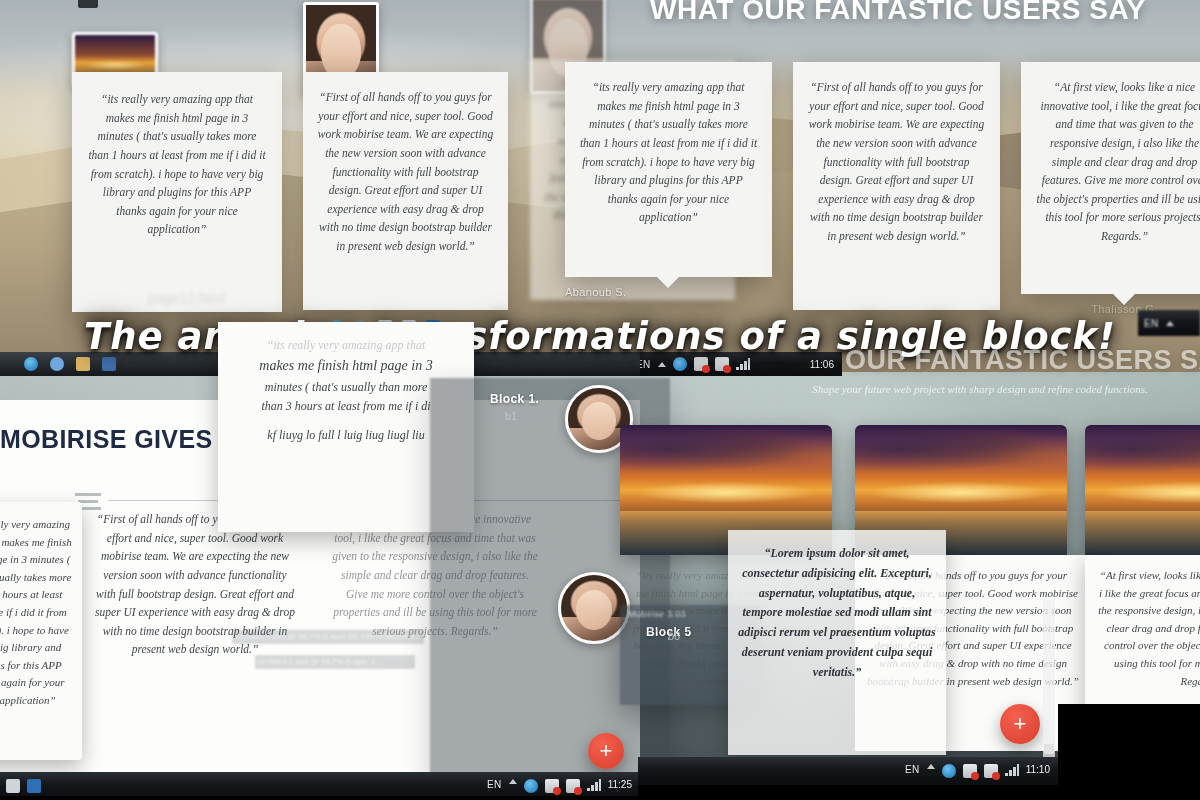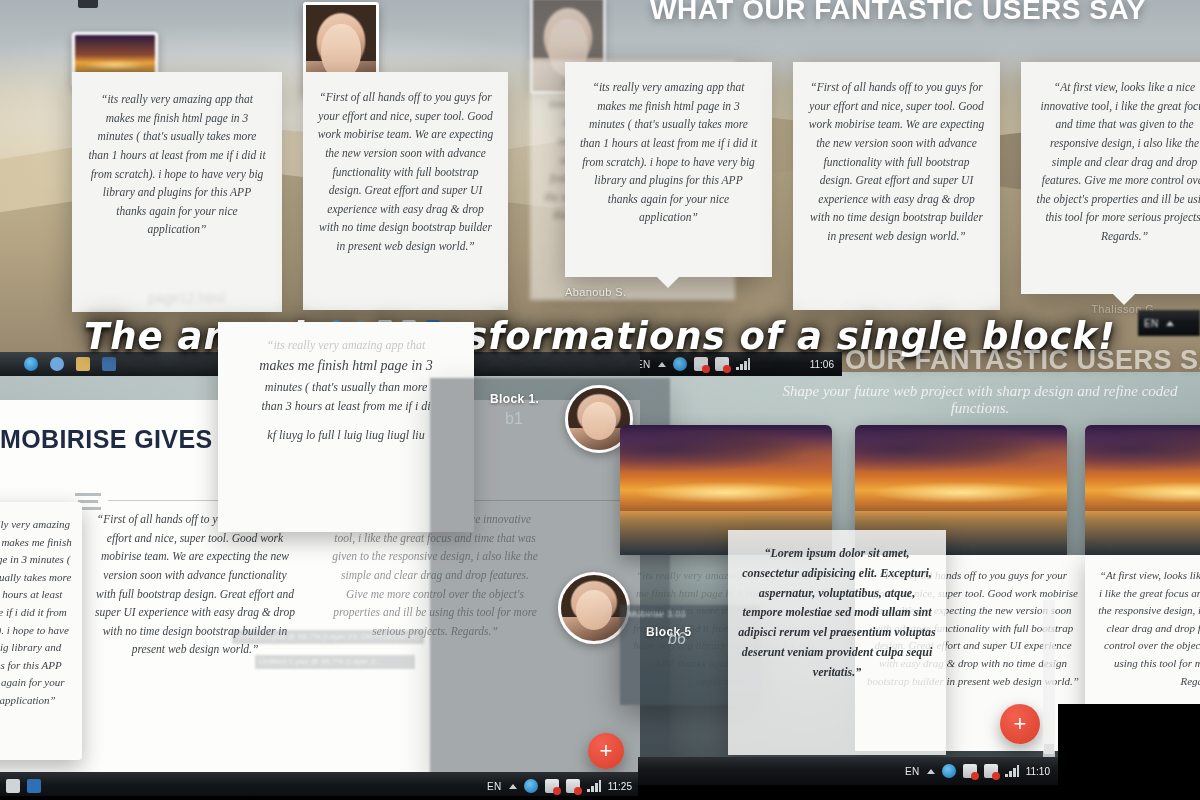--- a/index.html
+++ b/index.html
@@ -78,21 +78,21 @@
   
   .b1{filter:blur(1.1px);} .b2{filter:blur(2.2px);}
   .dim{opacity:.55;} .dim2{opacity:.35;} .dim3{opacity:.22;}
 
   
   .taskbar{
     position:absolute;background:linear-gradient(180deg,#2b2f33 0%,#14171a 45%,#0b0d0f 100%);
     display:flex;align-items:center;box-sizing:border-box;
   }
   .tb-left{display:flex;align-items:center;gap:7px;padding-left:6px;flex:1;}
-  .tb-right{display:flex;align-items:center;gap:7px;padding-right:8px;}
+  .tb-right{display:flex;align-items:flex-start;gap:7px;padding-right:8px;}
   .tb-ico{width:14px;height:14px;border-radius:2px;display:inline-block;}
   .ico-win{background:radial-gradient(circle at 40% 35%,#6fc3f0,#1673b8);border-radius:50%;}
   .ico-red{background:linear-gradient(180deg,#e8eaec,#b9bec2);position:relative;}
   .ico-red:after{content:"";position:absolute;right:-2px;bottom:-2px;width:8px;height:8px;border-radius:50%;background:#d8342a;}
   .ico-bars{width:14px;height:12px;background:
     linear-gradient(to top,#cfd4d8 0 3px,transparent 3px) 0 100%/3px 3px no-repeat,
     linear-gradient(to top,#cfd4d8 0 6px,transparent 6px) 4px 100%/3px 6px no-repeat,
     linear-gradient(to top,#cfd4d8 0 9px,transparent 9px) 8px 100%/3px 9px no-repeat,
     linear-gradient(to top,#cfd4d8 0 12px,transparent 12px) 12px 100%/2px 12px no-repeat;}
   .tb-txt{color:#e6e9ec;font-size:10px;letter-spacing:.4px;}
@@ -105,21 +105,21 @@
     background:radial-gradient(circle at 38% 30%,#f4604f,#d93f2c);
     box-shadow:0 6px 16px rgba(0,0,0,.35);color:#fff;
     display:flex;align-items:center;justify-content:center;font-size:22px;font-weight:300;
   }
 
   
   .app-win{position:absolute;background:rgba(56,66,72,.82);box-shadow:0 10px 30px rgba(0,0,0,.35);}
   .app-title{color:#cfd8dc;font-size:9px;padding:4px 8px;letter-spacing:.3px;}
   .blk-label{position:absolute;color:#ffffff;font-weight:bold;letter-spacing:.4px;
     text-shadow:0 1px 3px rgba(0,0,0,.45);}
-  .blk-sub{position:absolute;color:#b9c5cb;font-size:16px;}
+  .blk-sub{position:absolute;color:#b9c5cb;font-size:11px;}
 
   
   .banner{
     position:absolute;left:0;top:300px;width:1200px;height:72px;
     display:flex;align-items:center;justify-content:center;
   }
   .banner span{
     font-family:"DejaVu Sans",sans-serif;font-weight:bold;font-style:italic;
     font-size:37px;color:#fff;letter-spacing:1px;
     text-shadow:0 0 14px rgba(0,0,0,.85),0 0 26px rgba(0,0,0,.7),0 3px 5px rgba(0,0,0,.9);
@@ -247,21 +247,21 @@
     <span class="tb-ico" style="background:#cfd8e0;"></span>
     <span class="tb-ico" style="background:#2f6fb5;"></span>
   </div>
 
   <div class="banner">
     <span>The amazing transformations of a single block!</span>
   </div>
 
   <div class="hero-head dim" style="left:845px;top:345px;width:420px;font-size:27px;opacity:.55;">OUR FANTASTIC USERS SAY</div>
   <div style="position:absolute;left:760px;top:383px;width:440px;text-align:center;
-              font-family:'Liberation Serif',serif;font-style:italic;font-size:15px;
+              font-family:'Liberation Serif',serif;font-style:italic;font-size:11px;
               color:rgba(255,255,255,.75);">
     <span>Shape your future web project with sharp design and refine coded functions.</span>
   </div>
 
   <div style="position:absolute;left:-10px;top:400px;width:650px;height:390px;background:#fdfdfc;"></div>
   <div style="position:absolute;left:0px;top:425px;width:330px;font-size:25px;font-weight:bold;
               color:#1f2a44;letter-spacing:.4px;">
     <span>MOBIRISE GIVES YOU</span>
   </div>
   <div class="hamb" style="left:75px;top:493px;"></div>

